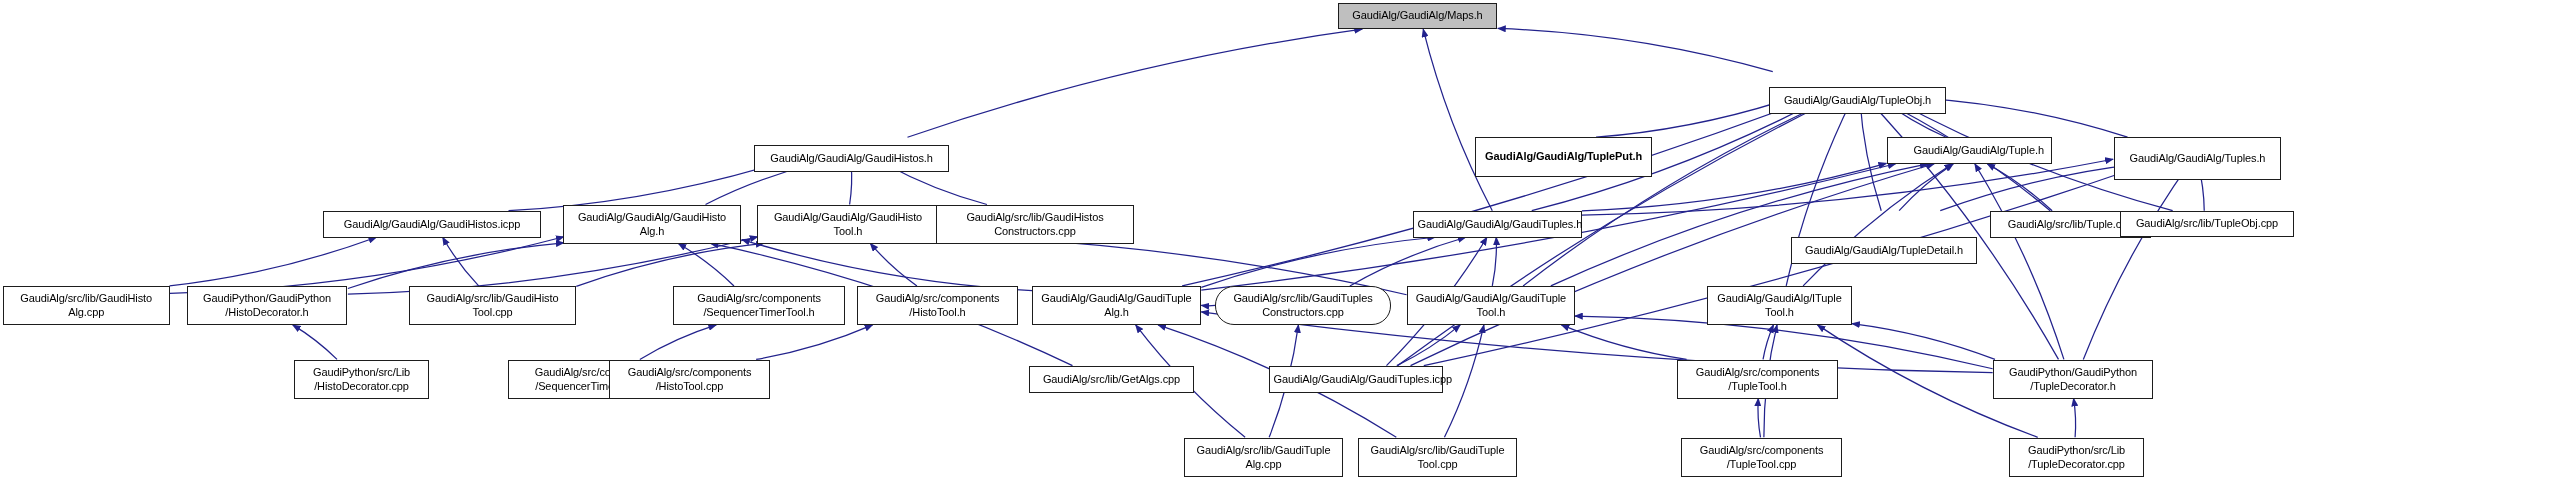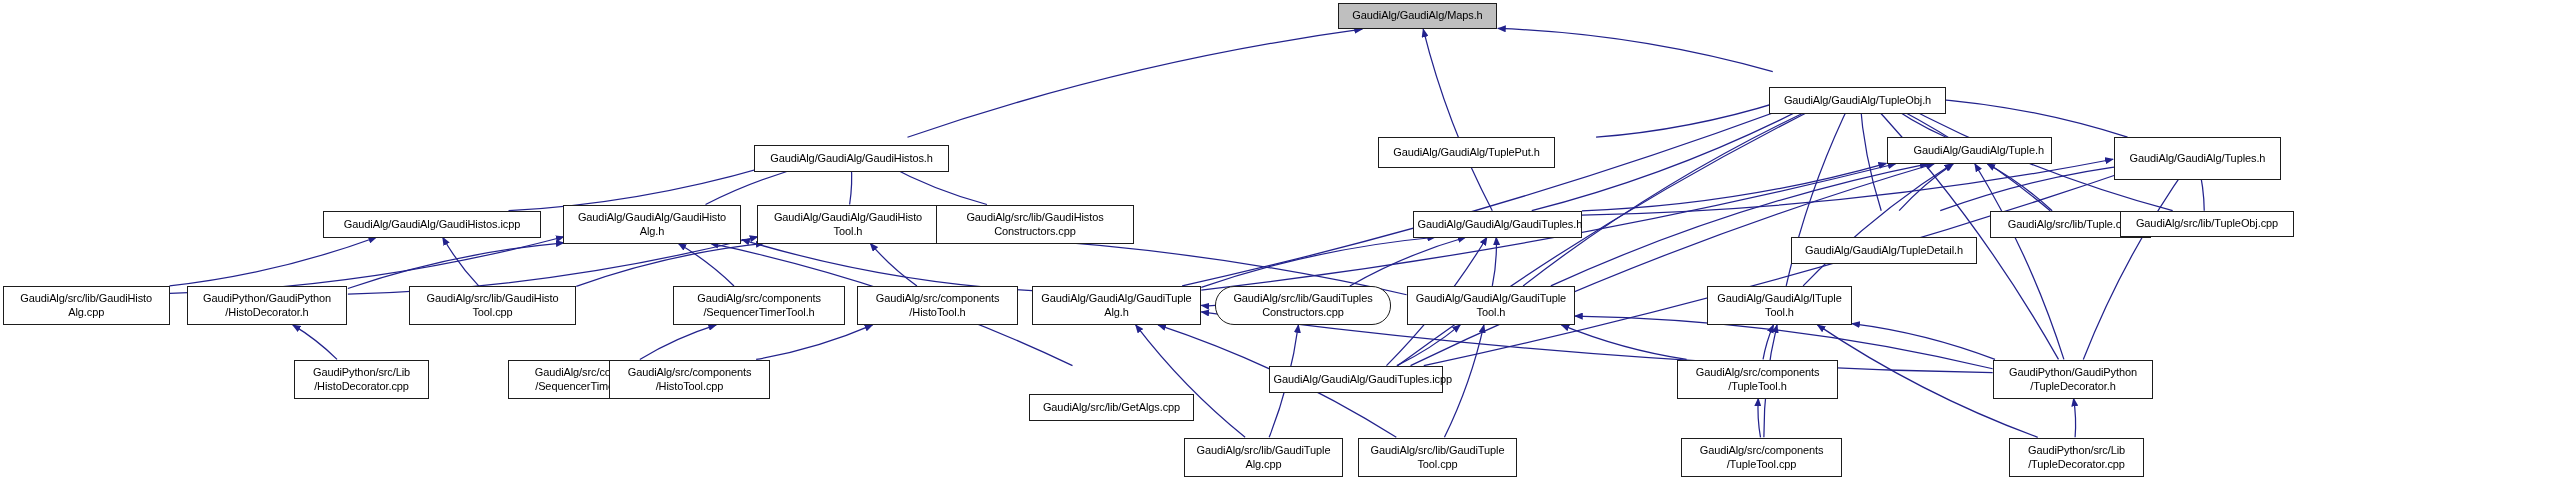--- a/index.html
+++ b/index.html
@@ -126,21 +126,21 @@
         <path d="M1372,345 Q1364,345.96 1356,345" fill="none" stroke="#22228c" stroke-width="1.4" marker-end="url(#arrow)"></path>
         <path d="M1432.7251461988303,494 Q1456.87,432.48298245614035 1465.7748538011697,367" fill="none" stroke="#22228c" stroke-width="1.4" marker-end="url(#arrow)"></path>
         <path d="M1991.5730994152048,494 Q1991.38,429.60877192982457 2006.4269005847952,367" fill="none" stroke="#22228c" stroke-width="1.4" marker-end="url(#arrow)"></path>
         <path d="M1576.9036144578313,413 Q1615.5491566265061,394.30626506024095 1648.6746987951808,367" fill="none" stroke="#22228c" stroke-width="1.4" marker-end="url(#arrow)"></path>
       </g>
   </svg>
   <div id="node-layer">
       <div class="node root" style="left: 1338px; top: 2.7px; width: 159px; height: 26.6px;"><span class="label">GaudiAlg/GaudiAlg/Maps.h</span></div>
       <div class="node" style="left: 1769px; top: 72px; width: 177px; height: 26.6px; margin-top: 15px;"><span class="label">GaudiAlg/GaudiAlg/TupleObj.h</span></div>
       <div class="node" style="left: 754px; top: 137px; width: 195px; height: 26.6px; margin-top: 8px;"><span class="label">GaudiAlg/GaudiAlg/GaudiHistos.h</span></div>
-      <div class="node" style="left: 1378px; top: 137px; width: 177px; height: 31px;"><span class="label">GaudiAlg/GaudiAlg/TuplePut.h</span></div>
+      <div class="node" style="left: 1475px; top: 137px; width: 177px; height: 40px; font-weight: bold;"><span class="label">GaudiAlg/GaudiAlg/TuplePut.h</span></div>
       <div class="node" style="left: 1887px; top: 137px; width: 165px; height: 26.6px; padding-left: 22px;"><span class="label">GaudiAlg/GaudiAlg/Tuple.h</span></div>
       <div class="node" style="left: 2114px; top: 137px; width: 167px; height: 43px;"><span class="label">GaudiAlg/GaudiAlg/Tuples.h</span></div>
       <div class="node" style="left: 323px; top: 211px; width: 218px; height: 26.6px; align-items: center;"><span class="label">GaudiAlg/GaudiAlg/GaudiHistos.icpp</span></div>
       <div class="node" style="left: 563px; top: 205px; width: 178px; height: 39px;"><span class="label">GaudiAlg/GaudiAlg/GaudiHisto
 Alg.h</span></div>
       <div class="node" style="left: 757px; top: 205px; width: 182px; height: 39px;"><span class="label">GaudiAlg/GaudiAlg/GaudiHisto
 Tool.h</span></div>
       <div class="node" style="left: 936px; top: 205px; width: 198px; height: 39px;"><span class="label">GaudiAlg/src/lib/GaudiHistos
 Constructors.cpp</span></div>
       <div class="node" style="left: 1413px; top: 211px; width: 169px; height: 26.6px;"><span class="label">GaudiAlg/GaudiAlg/GaudiTuples.h</span></div>
@@ -164,21 +164,21 @@
       <div class="node" style="left: 1407px; top: 286px; width: 168px; height: 39px;"><span class="label">GaudiAlg/GaudiAlg/GaudiTuple
 Tool.h</span></div>
       <div class="node" style="left: 1707px; top: 286px; width: 145px; height: 39px;"><span class="label">GaudiAlg/GaudiAlg/ITuple
 Tool.h</span></div>
       <div class="node" style="left: 294px; top: 360px; width: 135px; height: 39px;"><span class="label">GaudiPython/src/Lib
 /HistoDecorator.cpp</span></div>
       <div class="node" style="left: 508px; top: 360px; width: 177px; height: 39px;"><span class="label">GaudiAlg/src/components
 /SequencerTimerTool.cpp</span></div>
       <div class="node" style="left: 609px; top: 360px; width: 161px; height: 39px;"><span class="label">GaudiAlg/src/components
 /HistoTool.cpp</span></div>
-      <div class="node" style="left: 1029px; top: 366px; width: 165px; height: 26.6px; margin-top: 28px;"><span class="label">GaudiAlg/src/lib/GetAlgs.cpp</span></div>
+      <div class="node" style="left: 1029px; top: 366px; width: 165px; height: 26.6px;"><span class="label">GaudiAlg/src/lib/GetAlgs.cpp</span></div>
       <div class="node" style="left: 1269px; top: 366px; width: 174px; height: 26.6px;"><span class="label">GaudiAlg/GaudiAlg/GaudiTuples.icpp</span></div>
       <div class="node" style="left: 1677px; top: 360px; width: 161px; height: 39px;"><span class="label">GaudiAlg/src/components
 /TupleTool.h</span></div>
       <div class="node" style="left: 1993px; top: 360px; width: 160px; height: 39px;"><span class="label">GaudiPython/GaudiPython
 /TupleDecorator.h</span></div>
       <div class="node" style="left: 1184px; top: 438px; width: 159px; height: 39px;"><span class="label">GaudiAlg/src/lib/GaudiTuple
 Alg.cpp</span></div>
       <div class="node" style="left: 1358px; top: 438px; width: 159px; height: 39px;"><span class="label">GaudiAlg/src/lib/GaudiTuple
 Tool.cpp</span></div>
       <div class="node" style="left: 1681px; top: 438px; width: 161px; height: 39px;"><span class="label">GaudiAlg/src/components

